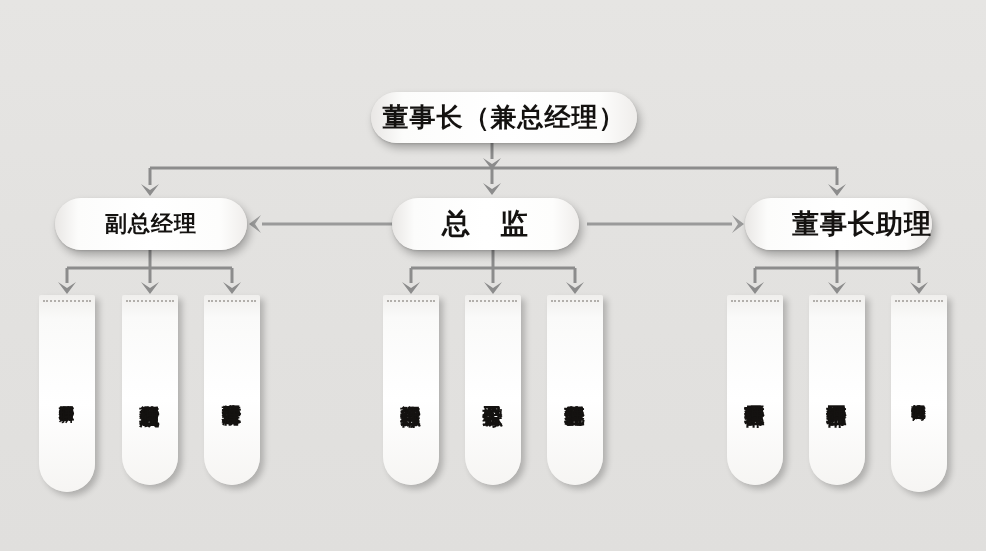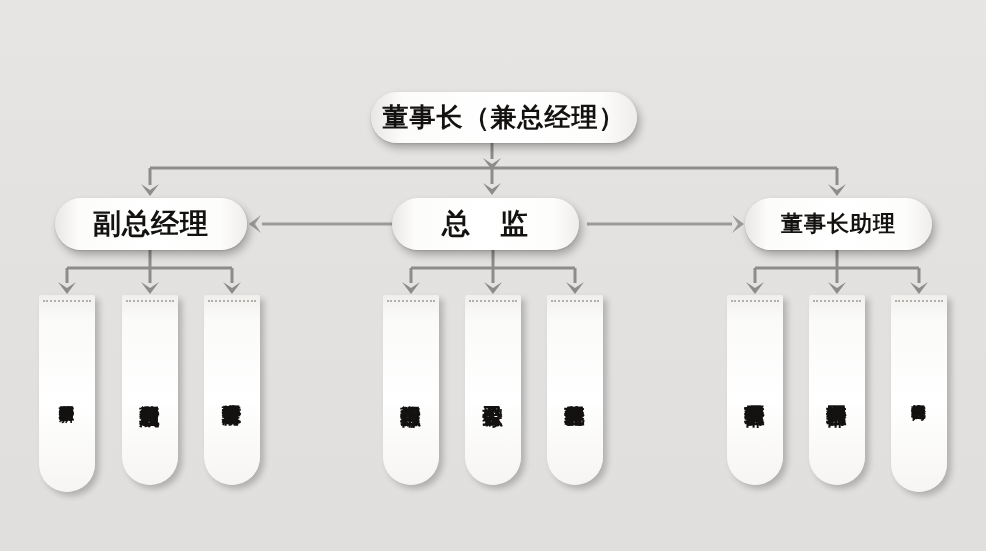--- a/index.html
+++ b/index.html
@@ -32,23 +32,23 @@
     display:flex;align-items:center;justify-content:center;
     background:linear-gradient(90deg,#e9e7e5 0%,#fcfcfb 12%,#ffffff 50%,#fdfdfc 86%,#efedeb 100%);
     border-radius:28px;
     box-shadow:3px 5px 8px rgba(0,0,0,0.28), 0 1px 2px rgba(0,0,0,0.12);
     color:var(--ink);
     font-weight:700;
     white-space:nowrap;
     letter-spacing:1px;
   }
   .pill.root{left:371px;top:92px;width:266px;height:51px;font-size:26px;}
-  .pill.vice{left:55px;top:198px;width:192px;height:52px;font-size:28px;}
+  .pill.vice{left:55px;top:198px;width:192px;height:52px;font-size:22px;}
   .pill.director{left:392px;top:198px;width:187px;height:52px;font-size:28px;}
-  .pill.assistant{left:745px;top:198px;width:187px;height:52px;font-size:22px;}
+  .pill.assistant{left:745px;top:198px;width:187px;height:52px;font-size:27px;justify-content:flex-end;}
 
   .tag{
     position:absolute;top:295px;width:56px;height:190px;
     background:linear-gradient(180deg,#f0efed 0%,#fafaf9 12%,#ffffff 55%,#f6f5f3 100%);
     border-radius:2px 2px 28px 28px;
     box-shadow:4px 4px 6px rgba(0,0,0,0.22);
     display:flex;align-items:center;justify-content:center;
   }
   .tag.tall{height:197px;}
   .perf{

